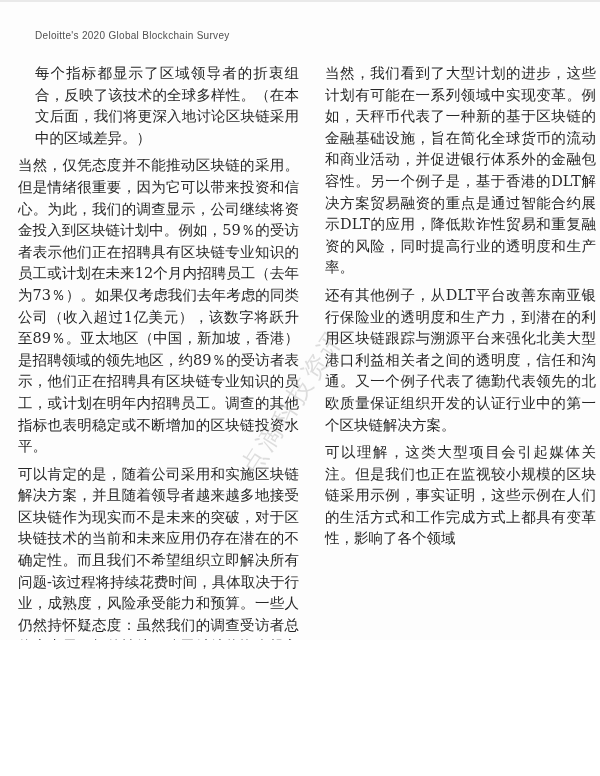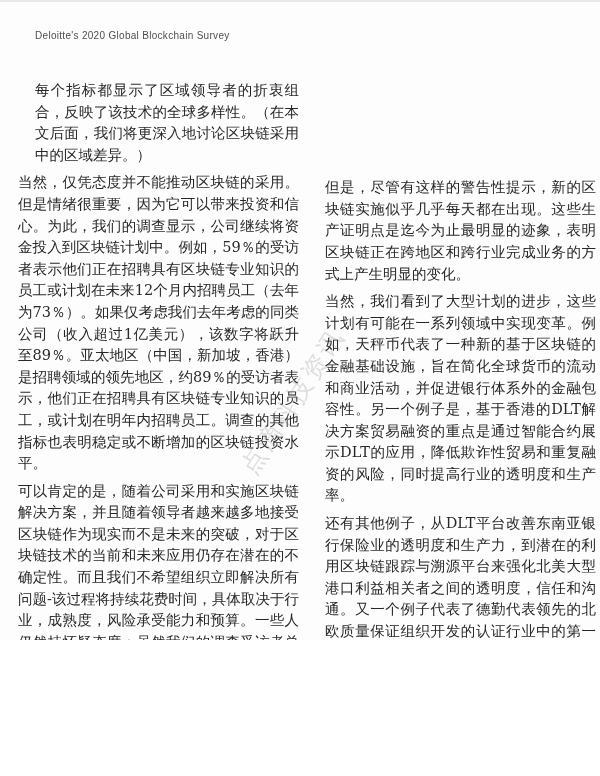--- a/index.html
+++ b/index.html
@@ -14,22 +14,22 @@
   .top-strip {
     position: absolute; top: 0; left: 0; right: 0;
     height: 2px; background: #e9e9e9;
   }
   .header {
     position: absolute; top: 30px; left: 35px;
     font-family: "Liberation Sans", "DejaVu Sans", sans-serif;
     font-size: 10px; color: #4f4f4f; letter-spacing: 0.3px;
   }
   .columns {
-    position: absolute; top: 80px; left: 18px;
-    display: flex; gap: 26px; align-items: center;
+    position: absolute; top: 63px; left: 18px;
+    display: flex; gap: 26px;
   }
   .col {
     font-size: 14.5px;
     line-height: 21.6px;
     color: #272727;
     text-align: justify;
     text-justify: inter-character;
   }
   .col-left  { width: 281px; }
   .col-right { width: 271px; }
@@ -87,23 +87,23 @@
   </div>
 
   <div class="columns">
     <div class="col col-left">
       <p class="indented">每个指标都显示了区域领导者的折衷组合，反映了该技术的全球多样性。（在本文后面，我们将更深入地讨论区块链采用中的区域差异。）</p>
       <p>当然，仅凭态度并不能推动区块链的采用。但是情绪很重要，因为它可以带来投资和信心。为此，我们的调查显示，公司继续将资金投入到区块链计划中。例如，59％的受访者表示他们正在招聘具有区块链专业知识的员工或计划在未来12个月内招聘员工（去年为73％）。如果仅考虑我们去年考虑的同类公司（收入超过1亿美元），该数字将跃升至89％。亚太地区（中国，新加坡，香港）是招聘领域的领先地区，约89％的受访者表示，他们正在招聘具有区块链专业知识的员工，或计划在明年内招聘员工。调查的其他指标也表明稳定或不断增加的区块链投资水平。</p>
       <p>可以肯定的是，随着公司采用和实施区块链解决方案，并且随着领导者越来越多地接受区块链作为现实而不是未来的突破，对于区块链技术的当前和未来应用仍存在潜在的不确定性。而且我们不希望组织立即解决所有问题-该过程将持续花费时间，具体取决于行业，成熟度，风险承受能力和预算。一些人仍然持怀疑态度：虽然我们的调查受访者总体上表示积极的情绪，公司继续将资金投入到区块链计划中。例如，认为区块链被“过度炒作”的受访者人数今年实际大幅增长，达到54％，而2019年为43％，2018年为39％。</p>
     </div>
 
     <div class="col col-right">
-      <p>但是，尽管有这样的警告性提示，新的区块链实施似乎几乎每天都在出现。这些生产证明点是迄今为止最明显的迹象，表明区块链正在跨地区和跨行业完成业务的方式上产生明显的变化。</p>
       <p>当然，我们看到了大型计划的进步，这些计划有可能在一系列领域中实现变革。例如，天秤币代表了一种新的基于区块链的金融基础设施，旨在简化全球货币的流动和商业活动，并促进银行体系外的金融包容性。另一个例子是，基于香港的DLT解决方案贸易融资的重点是通过智能合约展示DLT的应用，降低欺诈性贸易和重复融资的风险，同时提高行业的透明度和生产率。</p>
       <p>还有其他例子，从DLT平台改善东南亚银行保险业的透明度和生产力，到潜在的利用区块链跟踪与溯源平台来强化北美大型港口利益相关者之间的透明度，信任和沟通。又一个例子代表了德勤代表领先的北欧质量保证组织开发的认证行业中的第一个区块链解决方案。</p>
+      <p>可以理解，这类大型项目会引起媒体关注。但是我们也正在监视较小规模的区块链采用示例，事实证明，这些示例在人们的生活方式和工作完成方式上都具有变革性，影响了各个领域</p>
     </div>
   </div>
 
   <div class="watermark">点滴科技资讯</div>
 
   <div class="footer-brand">点滴科技资讯</div>
 
   <div class="page-number">8</div>
 
   <div class="corner-logo">

